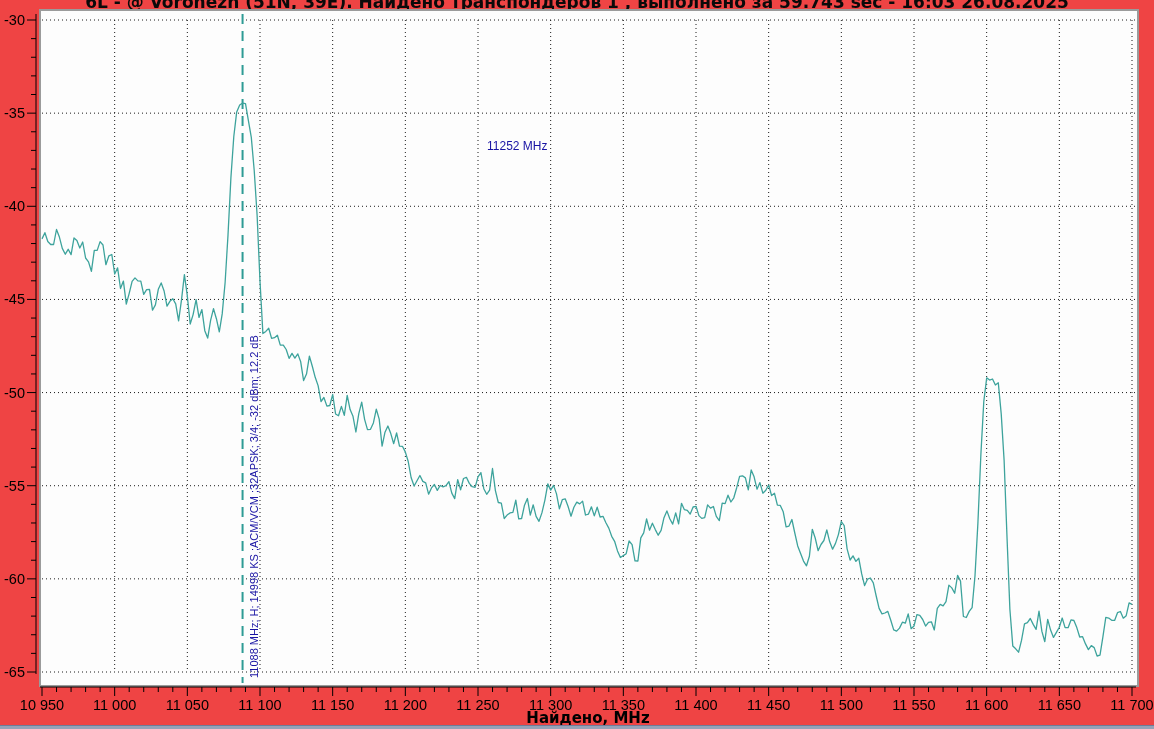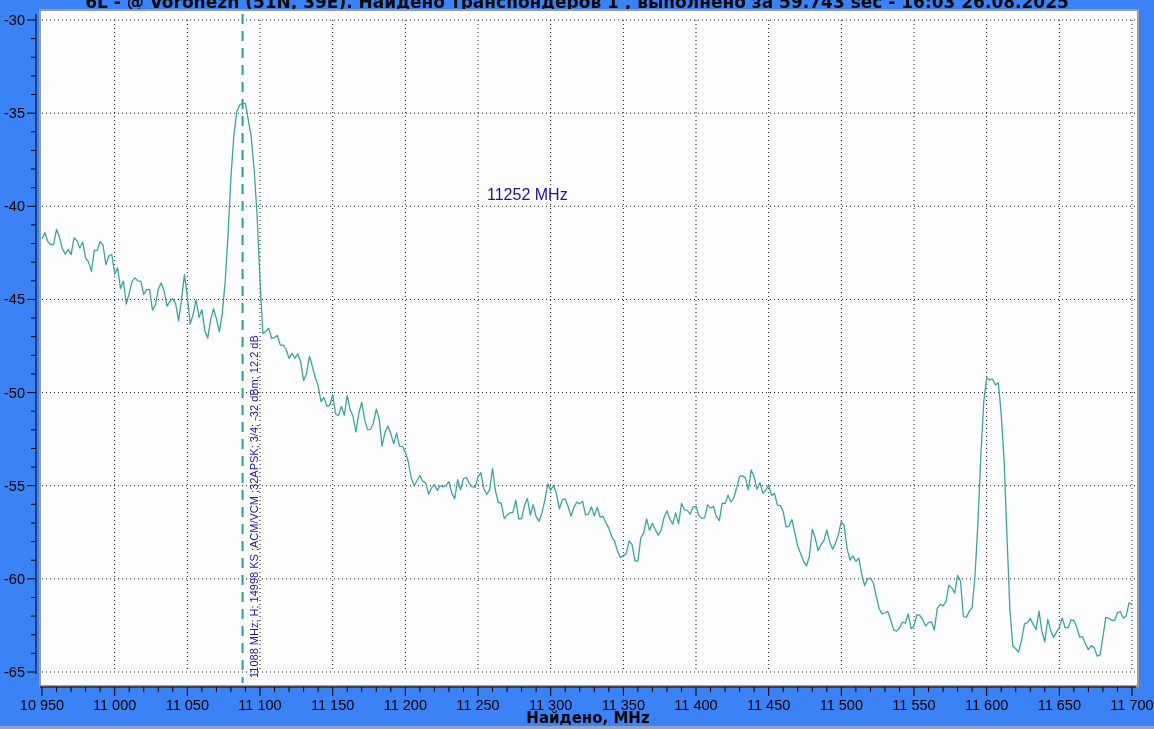--- a/index.html
+++ b/index.html
@@ -1,25 +1,25 @@
 <!DOCTYPE html>
 <html><head>
 <meta charset="utf-8">
 <style>
   html,body{margin:0;padding:0;background:#f0f0ef;}
-  .screen{position:relative;width:1154px;height:729px;background:#3b82f6;overflow:hidden;
+  .screen{position:relative;width:1154px;height:729px;background:#ef4444;overflow:hidden;
           font-family:"Liberation Sans",sans-serif;color:#111;}
   .chart-title{position:absolute;top:-8px;left:0;width:100%;text-align:center;white-space:nowrap;
           font-family:"DejaVu Sans",sans-serif;font-weight:bold;font-size:17px;color:#0a0a0a;}
   .x-axis-title{position:absolute;top:709px;left:40px;width:1096px;text-align:center;
           font-family:"DejaVu Sans",sans-serif;font-weight:bold;font-size:15px;color:#000;}
   .marker-annotation{position:absolute;left:248px;top:678px;transform-origin:0 0;transform:rotate(-90deg);
           white-space:nowrap;font-size:11px;line-height:12px;color:#1813a3;}
   .transponder-label{position:absolute;left:487px;top:139px;white-space:nowrap;
-          font-size:16px;color:#1813a3;margin-top:47px;}
+          font-size:12px;color:#1813a3;}
   .bottom-strip{position:absolute;left:0;bottom:0;width:100%;height:3px;background:#95a2b8;border-top:1px solid #6e7d99;}
   svg{position:absolute;left:0;top:0;}
   svg text{font-family:"Liberation Sans",sans-serif;}
 </style>
 </head>
 <body>
 
 <div class="screen">
   <div class="chart-title">6L -  @ Voronezh (51N, 39E). Найдено транспондеров 1 , выполнено за 59.743 sec - 16:03 26.08.2025</div>
   <svg id="chart" width="1154" height="729">

